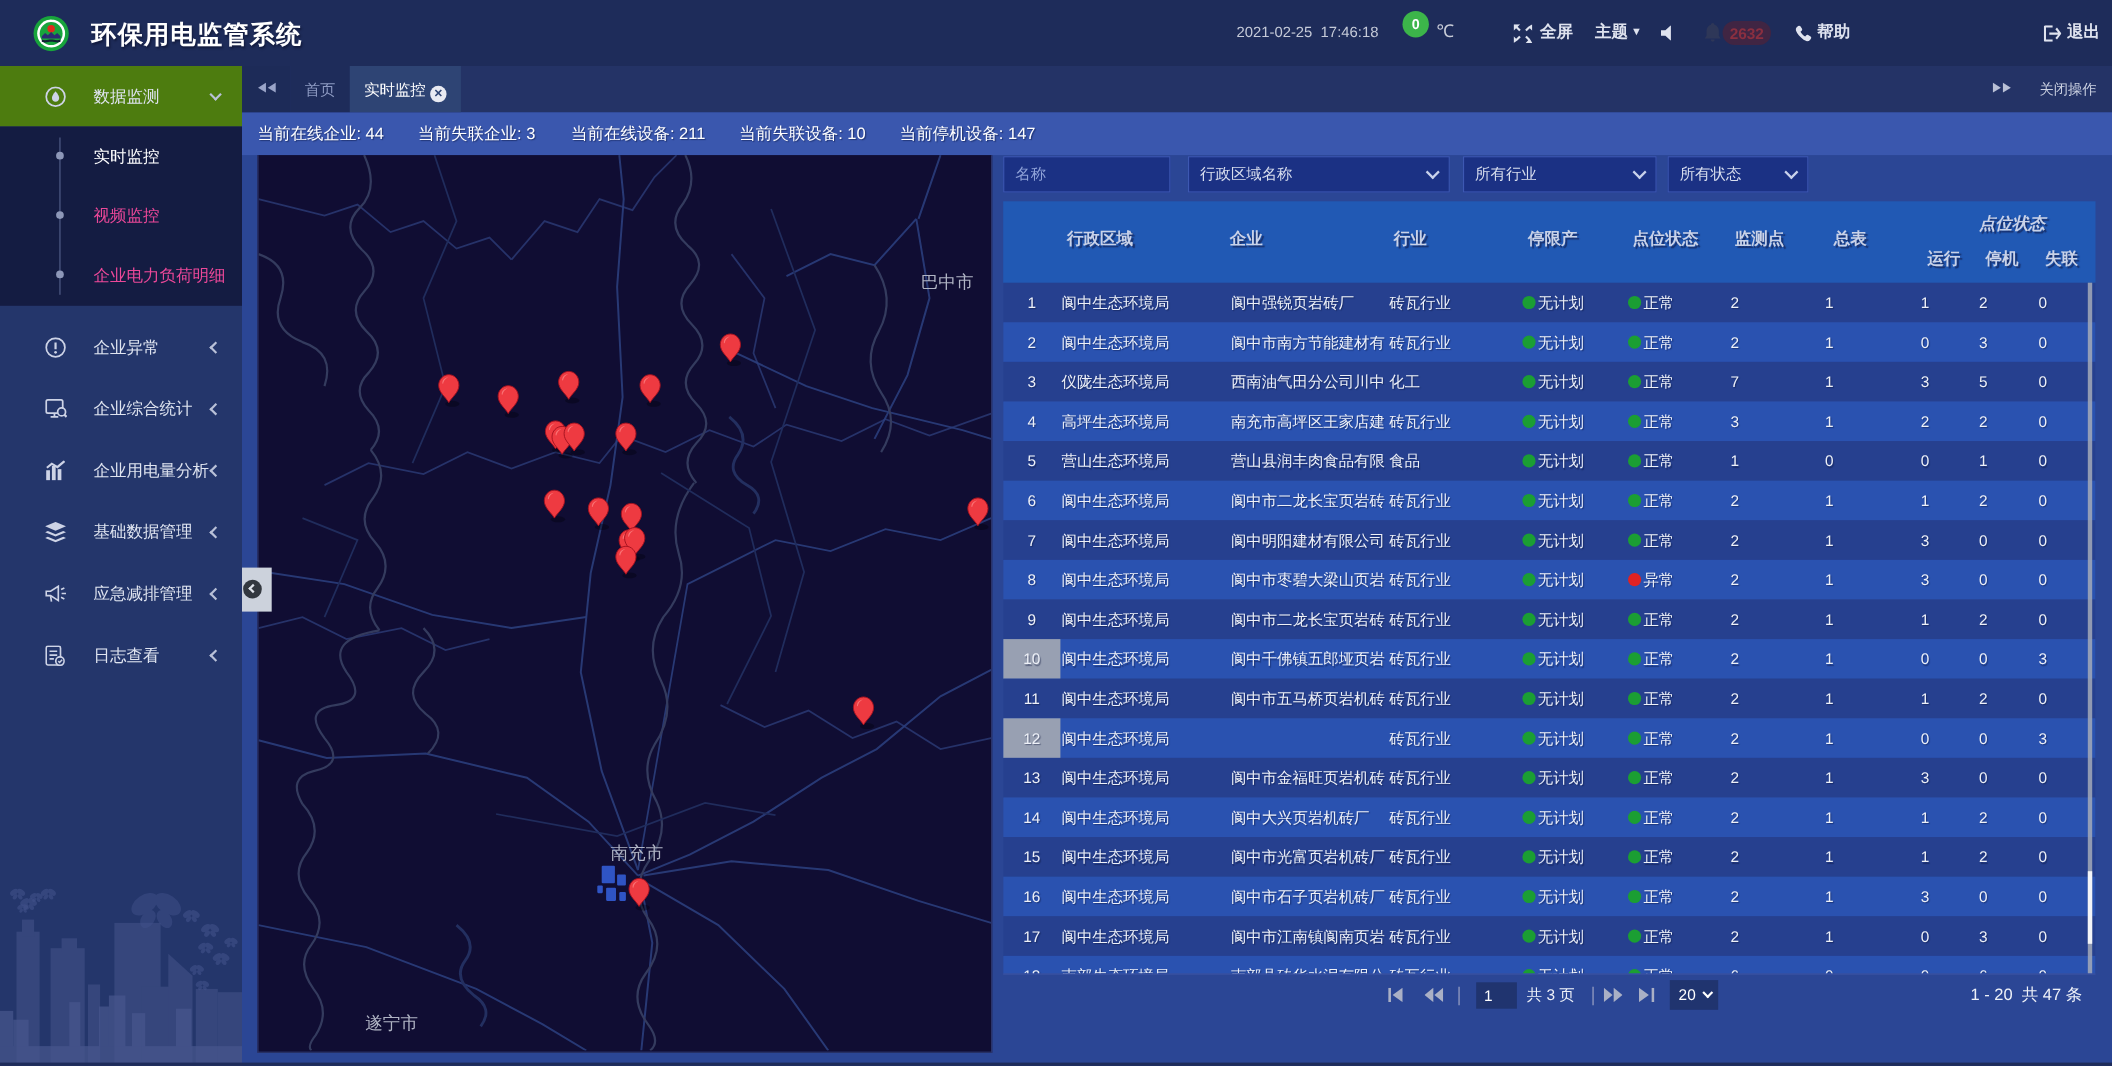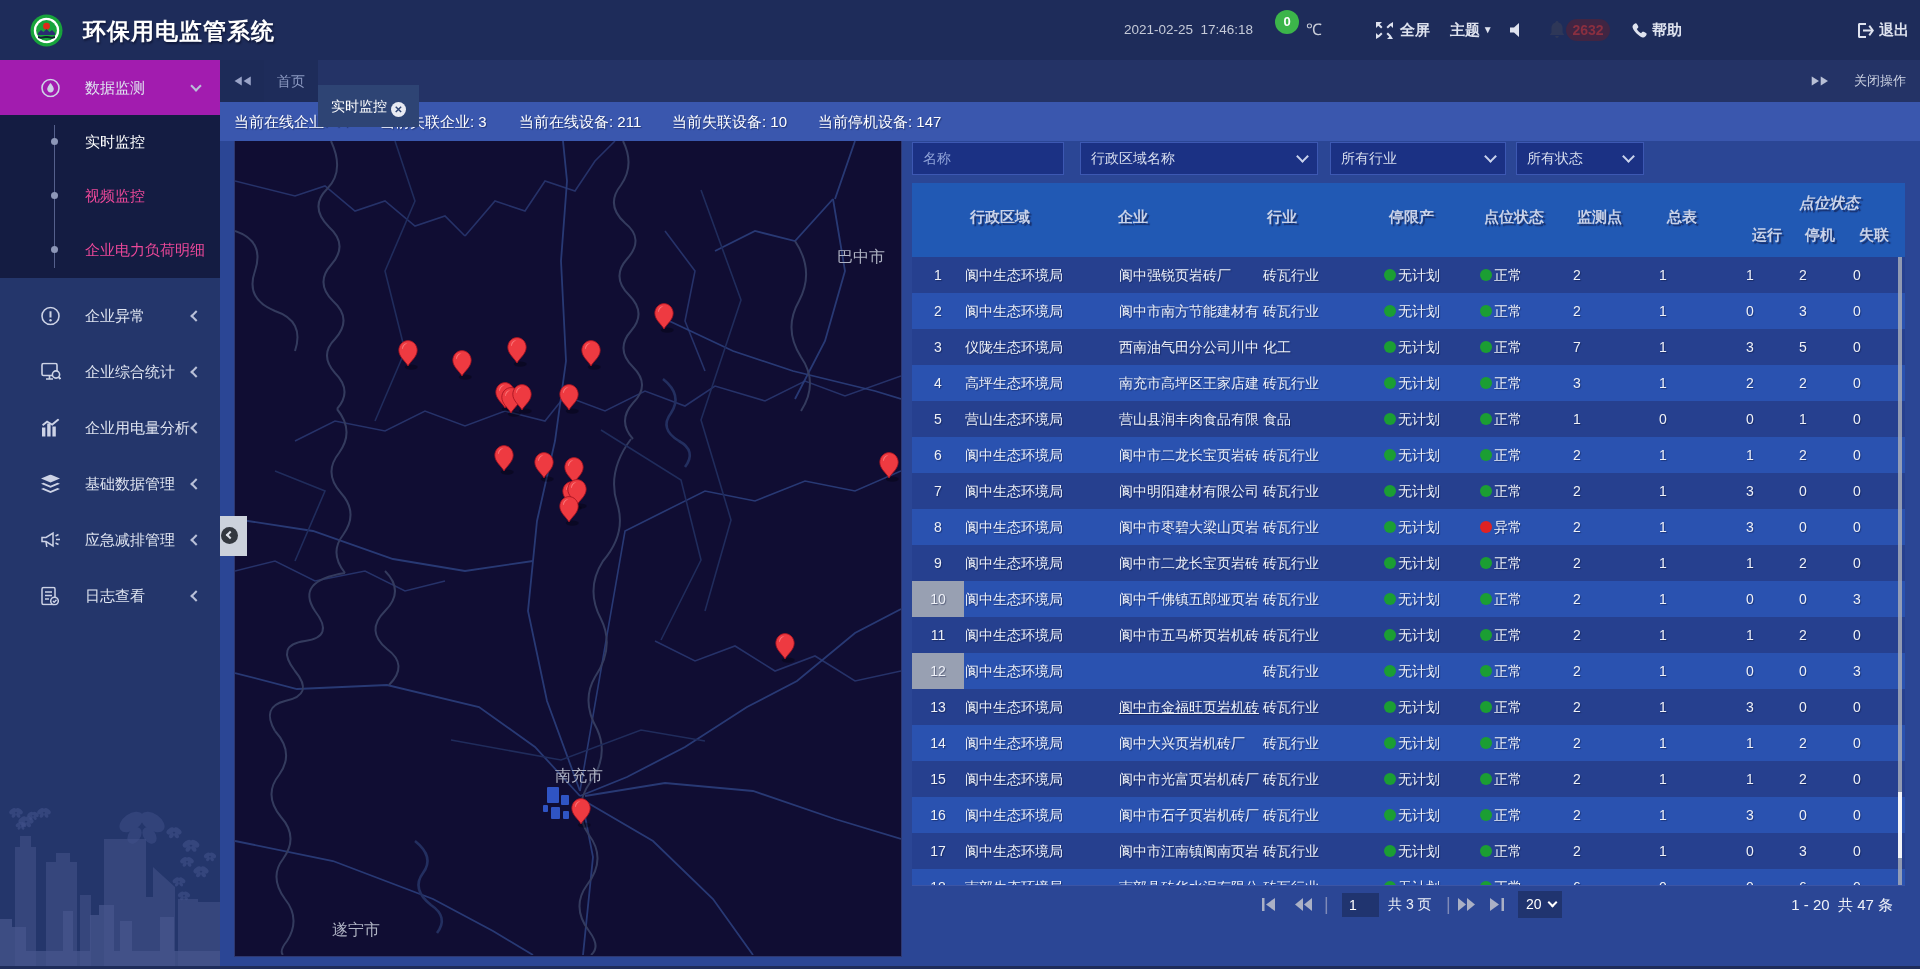--- a/index.html
+++ b/index.html
@@ -6,21 +6,21 @@
 *{margin:0;padding:0;box-sizing:border-box;}
 html,body{width:1920px;height:969px;overflow:hidden;}
 body{position:relative;background:#2b4695;font-family:"Liberation Sans",sans-serif;color:#e8ecf5;}
 .abs{position:absolute;}
 
 #header{position:absolute;left:0;top:0;width:1920px;height:60px;background:#1e2c5a;z-index:30;}
 #title{position:absolute;left:83px;top:16px;font-size:23px;font-weight:bold;color:#fff;letter-spacing:1px;text-shadow:1px 2px 2px rgba(0,0,20,.45);}
 .hitem{position:absolute;top:0;height:60px;line-height:60px;font-size:15px;color:#dfe3ef;}
 
 #sidebar{position:absolute;left:0;top:60px;width:220px;height:909px;background:#24366b;z-index:20;}
-#menu1{position:absolute;left:0;top:0;width:220px;height:55px;background:#a21caf;}
+#menu1{position:absolute;left:0;top:0;width:220px;height:55px;background:#4d7c0f;}
 #submenu{position:absolute;left:0;top:55px;width:220px;height:163px;background:#141c42;}
 #submenu .vline{position:absolute;left:54px;top:10px;width:1px;height:143px;background:#55608c;}
 .subitem{position:absolute;left:85px;width:130px;font-size:15px;color:#ec4899;}
 .subdot{position:absolute;left:51px;width:7px;height:7px;border-radius:50%;background:#8d97b8;}
 .mitem{position:absolute;left:0;width:220px;height:56px;}
 .mtext{position:absolute;left:85px;top:50%;transform:translateY(-50%);font-size:15px;color:#dfe4f0;}
 .mchev{position:absolute;right:20px;top:50%;width:8px;height:8px;margin-top:-4px;border-left:2px solid #b9c1d8;border-bottom:2px solid #b9c1d8;transform:rotate(45deg);}
 .micon{position:absolute;left:41px;top:50%;transform:translateY(-50%);}
 
 #tabbar{position:absolute;left:220px;top:60px;width:1700px;height:42px;background:#243366;z-index:10;}
@@ -264,21 +264,21 @@
           <ellipse cx="7" cy="-4" rx="9" ry="5.5" transform="rotate(35 7 -4)"></ellipse>
           <ellipse cx="-5" cy="5" rx="6" ry="4" transform="rotate(-55 -5 5)"></ellipse>
           <ellipse cx="5" cy="5" rx="6" ry="4" transform="rotate(55 5 5)"></ellipse>
         </g>
 </g>
 </svg>
 </div>
 <div id="tabbar">
  <div class="abs" style="left:0;top:0;width:44px;height:42px;background:#1d2b58;text-align:center;line-height:42px;color:#9aa4c8;font-size:11px;letter-spacing:-2px;">◀◀&nbsp;</div>
  <div class="abs" style="left:44px;top:0;width:54px;height:42px;background:#1e2c5a;text-align:center;line-height:42px;color:#8d9ac2;font-size:14px;">首页</div>
- <div class="abs" style="left:98px;top:0;width:101px;height:42px;background:#2e4474;text-align:center;line-height:42px;color:#fff;font-size:14px;margin-top:25px;">实时监控 <span style="display:inline-block;width:15px;height:15px;border-radius:50%;background:#e8eaf2;color:#2e4474;font-size:10px;font-weight:bold;line-height:15px;vertical-align:-2px;">✕</span></div>
+ <div class="abs" style="left:98px;top:0;width:101px;height:42px;background:#2e4474;text-align:center;line-height:42px;color:#fff;font-size:14px;">实时监控 <span style="display:inline-block;width:15px;height:15px;border-radius:50%;background:#e8eaf2;color:#2e4474;font-size:10px;font-weight:bold;line-height:15px;vertical-align:-2px;">✕</span></div>
  <div class="abs" style="left:1590px;top:0;width:30px;height:42px;line-height:42px;color:#b9c0d6;font-size:11px;letter-spacing:-2px;">▶▶&nbsp;</div>
  <div class="abs" style="left:1634px;top:0;height:42px;line-height:42px;color:#ccd2e2;font-size:13px;">关闭操作</div>
 </div>
 <div id="statbar">
  <div class="stat" style="left:14px;">当前在线企业: 44</div>
  <div class="stat" style="left:160px;">当前失联企业: 3</div>
  <div class="stat" style="left:299px;">当前在线设备: 211</div>
  <div class="stat" style="left:452px;">当前失联设备: 10</div>
  <div class="stat" style="left:598px;">当前停机设备: 147</div>
 </div>
@@ -609,21 +609,21 @@
       <div class="cell ctr" style="left:535px;width:108px;"><span class="dot"></span>正常</div>
       <div class="cell ctr" style="left:643px;width:44px;">2</div>
       <div class="cell ctr" style="left:687px;width:128px;">1</div>
       <div class="cell ctr" style="left:815px;width:46px;">0</div>
       <div class="cell ctr" style="left:861px;width:60px;">0</div>
       <div class="cell ctr" style="left:921px;width:48px;">3</div>
     </div>
 <div class="row">
       <div class="cell ctr" style="left:0;width:52px;">13</div>
       <div class="cell" style="left:53px;">阆中生态环境局</div>
-      <div class="cell" style="left:207px;text-decoration:underline;">阆中市金福旺页岩机砖</div>
+      <div class="cell" style="left:207px;">阆中市金福旺页岩机砖</div>
       <div class="cell" style="left:351px;">砖瓦行业</div>
       <div class="cell ctr" style="left:465px;width:70px;"><span class="dot"></span>无计划</div>
       <div class="cell ctr" style="left:535px;width:108px;"><span class="dot"></span>正常</div>
       <div class="cell ctr" style="left:643px;width:44px;">2</div>
       <div class="cell ctr" style="left:687px;width:128px;">1</div>
       <div class="cell ctr" style="left:815px;width:46px;">3</div>
       <div class="cell ctr" style="left:861px;width:60px;">0</div>
       <div class="cell ctr" style="left:921px;width:48px;">0</div>
     </div>
 <div class="row ev">

